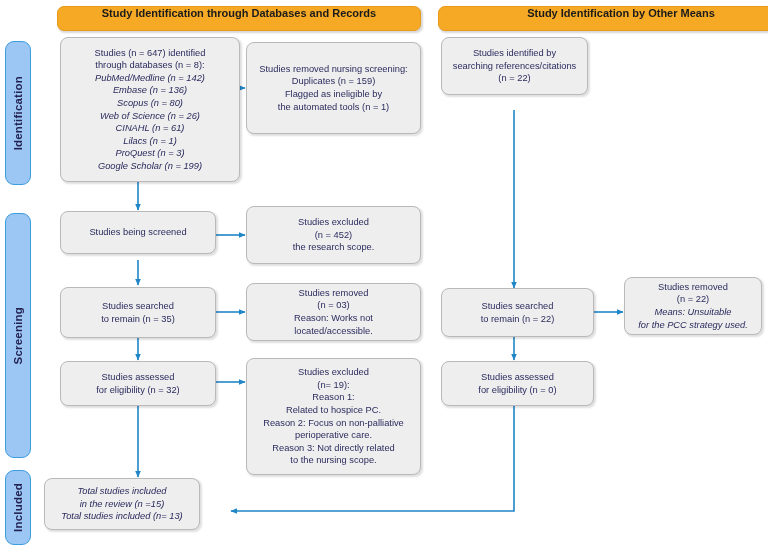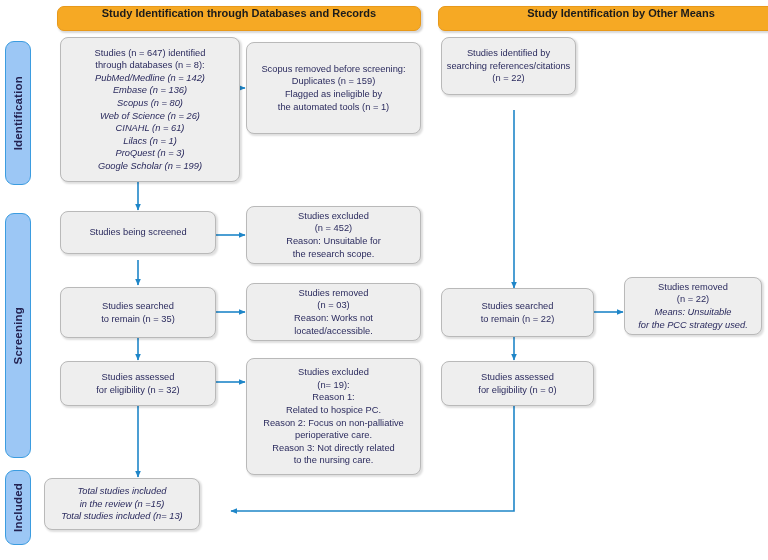--- a/index.html
+++ b/index.html
@@ -153,52 +153,52 @@
 
   <div class="section-header" style="left:438px; top:6px; width:366px; height:25px;">
     <span>Study Identification by Other Means</span>
   </div>
 
   <div class="node" style="left:60px; top:37px; width:180px; height:145px;">
     <span class="node-text"><span class="line">Studies (n = 647) identified</span><span class="line">through databases (n = 8):</span><span class="line it">PubMed/Medline (n = 142)</span><span class="line it">Embase (n = 136)</span><span class="line it">Scopus (n = 80)</span><span class="line it">Web of Science (n = 26)</span><span class="line it">CINAHL (n = 61)</span><span class="line it">Lilacs (n = 1)</span><span class="line it">ProQuest (n = 3)</span><span class="line it">Google Scholar (n = 199)</span></span>
   </div>
 
   <div class="node" style="left:246px; top:42px; width:175px; height:92px;">
-    <span class="node-text"><span class="line">Scopus removed before screening:</span><span class="line">Duplicates (n = 159)</span><span class="line">Flagged as ineligible by</span><span class="line">the automated tools (n = 1)</span></span>
+    <span class="node-text"><span class="line">Studies removed nursing screening:</span><span class="line">Duplicates (n = 159)</span><span class="line">Flagged as ineligible by</span><span class="line">the automated tools (n = 1)</span></span>
   </div>
 
   <div class="node" style="left:60px; top:211px; width:156px; height:43px;">
     <span class="node-text"><span class="line">Studies being screened</span></span>
   </div>
 
   <div class="node" style="left:246px; top:206px; width:175px; height:58px;">
-    <span class="node-text"><span class="line">Studies excluded</span><span class="line">(n = 452)</span><span class="line">Reason: Unsuitable for</span><span class="line">the research scope.</span></span>
+    <span class="node-text"><span class="line">Studies excluded</span><span class="line">(n = 452)</span><span class="line">the research scope.</span></span>
   </div>
 
   <div class="node" style="left:60px; top:287px; width:156px; height:51px;">
     <span class="node-text"><span class="line">Studies searched</span><span class="line">to remain (n = 35)</span></span>
   </div>
 
   <div class="node" style="left:246px; top:283px; width:175px; height:58px;">
     <span class="node-text"><span class="line">Studies removed</span><span class="line">(n = 03)</span><span class="line">Reason: Works not</span><span class="line">located/accessible.</span></span>
   </div>
 
   <div class="node" style="left:60px; top:361px; width:156px; height:45px;">
     <span class="node-text"><span class="line">Studies assessed</span><span class="line">for eligibility (n = 32)</span></span>
   </div>
 
   <div class="node" style="left:246px; top:358px; width:175px; height:117px;">
-    <span class="node-text"><span class="line">Studies excluded</span><span class="line">(n= 19):</span><span class="line">Reason 1:</span><span class="line">Related to hospice PC.</span><span class="line">Reason 2: Focus on non-palliative</span><span class="line">perioperative care.</span><span class="line">Reason 3: Not directly related</span><span class="line">to the nursing care.</span></span>
+    <span class="node-text"><span class="line">Studies excluded</span><span class="line">(n= 19):</span><span class="line">Reason 1:</span><span class="line">Related to hospice PC.</span><span class="line">Reason 2: Focus on non-palliative</span><span class="line">perioperative care.</span><span class="line">Reason 3: Not directly related</span><span class="line">to the nursing scope.</span></span>
   </div>
 
   <div class="node" style="left:44px; top:478px; width:156px; height:52px;font-style:italic;">
     <span class="node-text"><span class="line">Total studies included</span><span class="line">in the review (n =15)</span><span class="line">Total studies included (n= 13)</span></span>
   </div>
 
-  <div class="node" style="left:441px; top:37px; width:135px; height:58px;">
+  <div class="node" style="left:441px; top:37px; width:147px; height:58px;">
     <span class="node-text"><span class="line">Studies identified by</span><span class="line">searching references/citations</span><span class="line">(n = 22)</span></span>
   </div>
 
   <div class="node" style="left:441px; top:288px; width:153px; height:49px;">
     <span class="node-text"><span class="line">Studies searched</span><span class="line">to remain (n = 22)</span></span>
   </div>
 
   <div class="node" style="left:624px; top:277px; width:138px; height:58px;">
     <span class="node-text"><span class="line">Studies removed</span><span class="line">(n = 22)</span><span class="line it">Means: Unsuitable</span><span class="line it">for the PCC strategy used.</span></span>
   </div>

